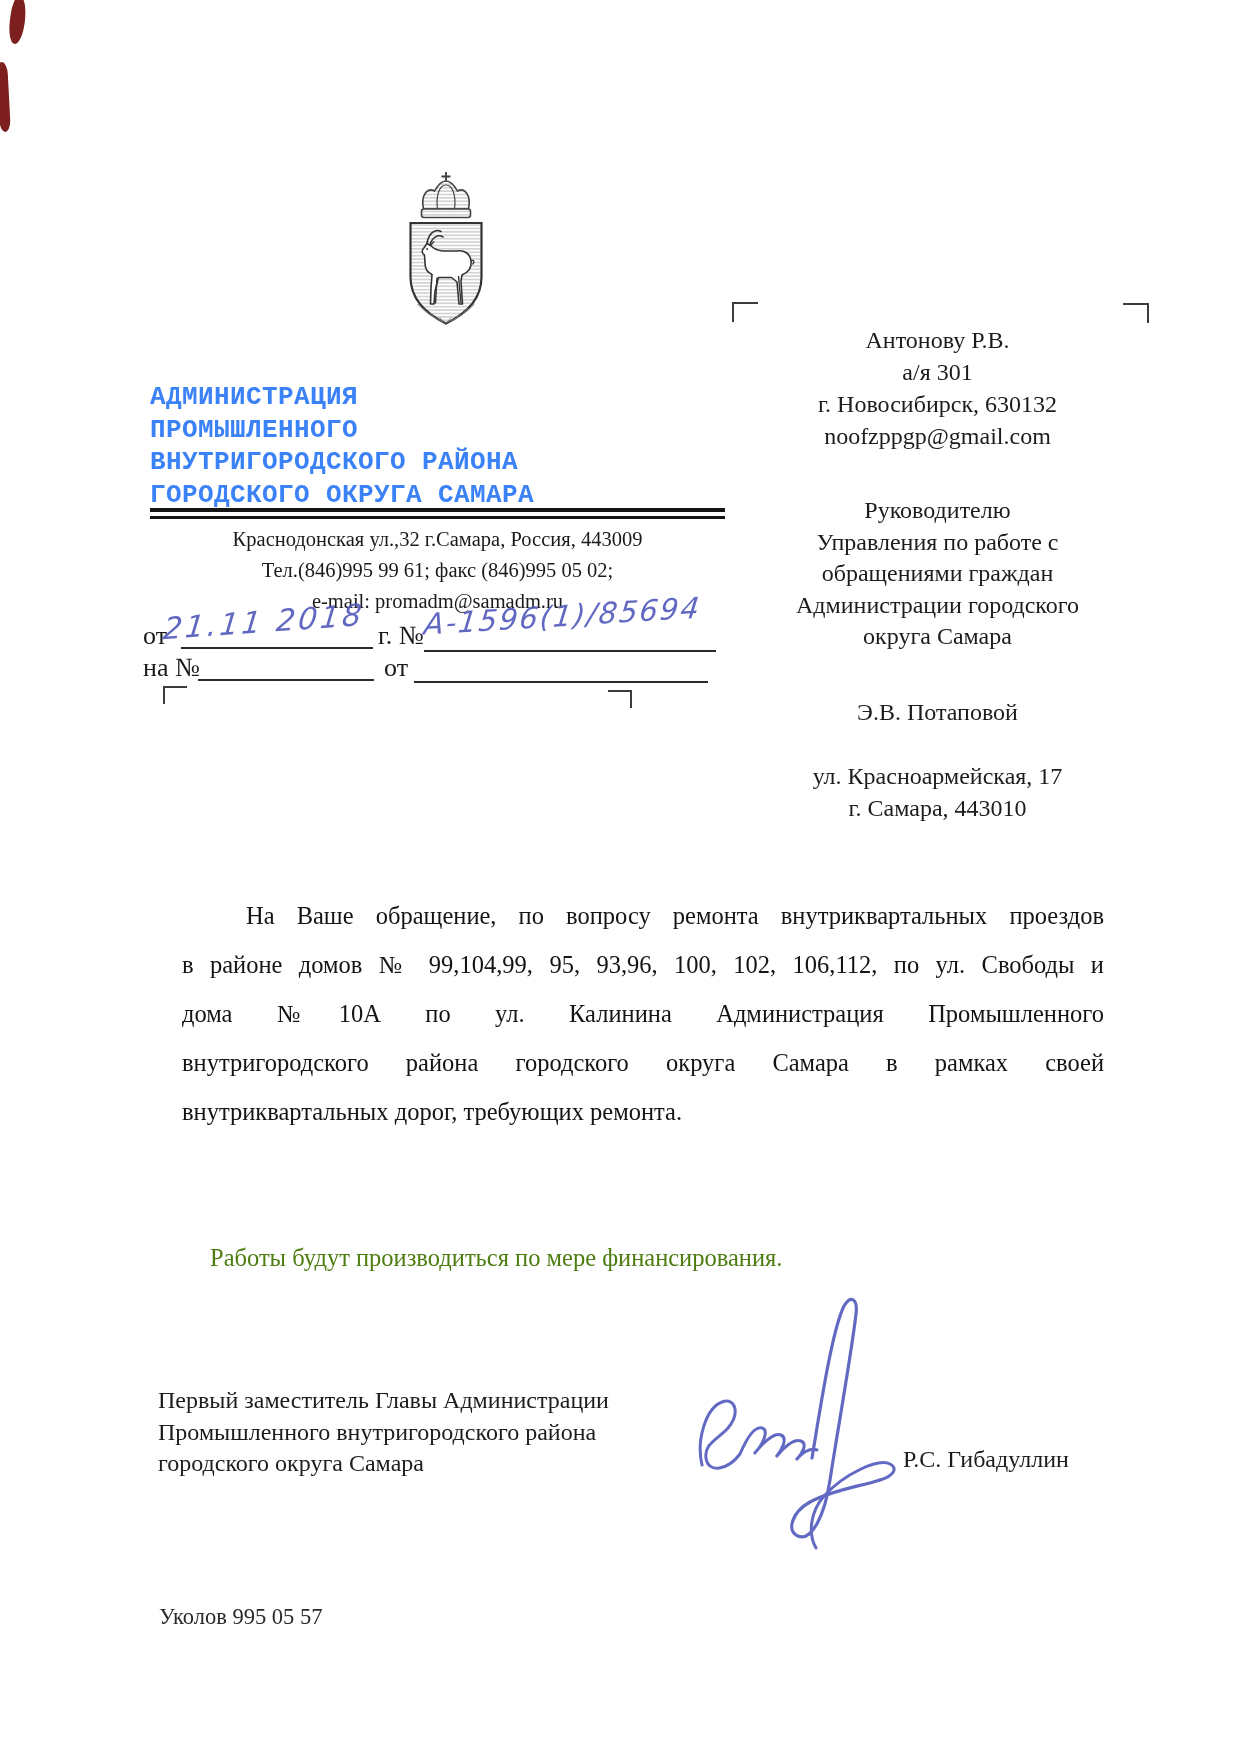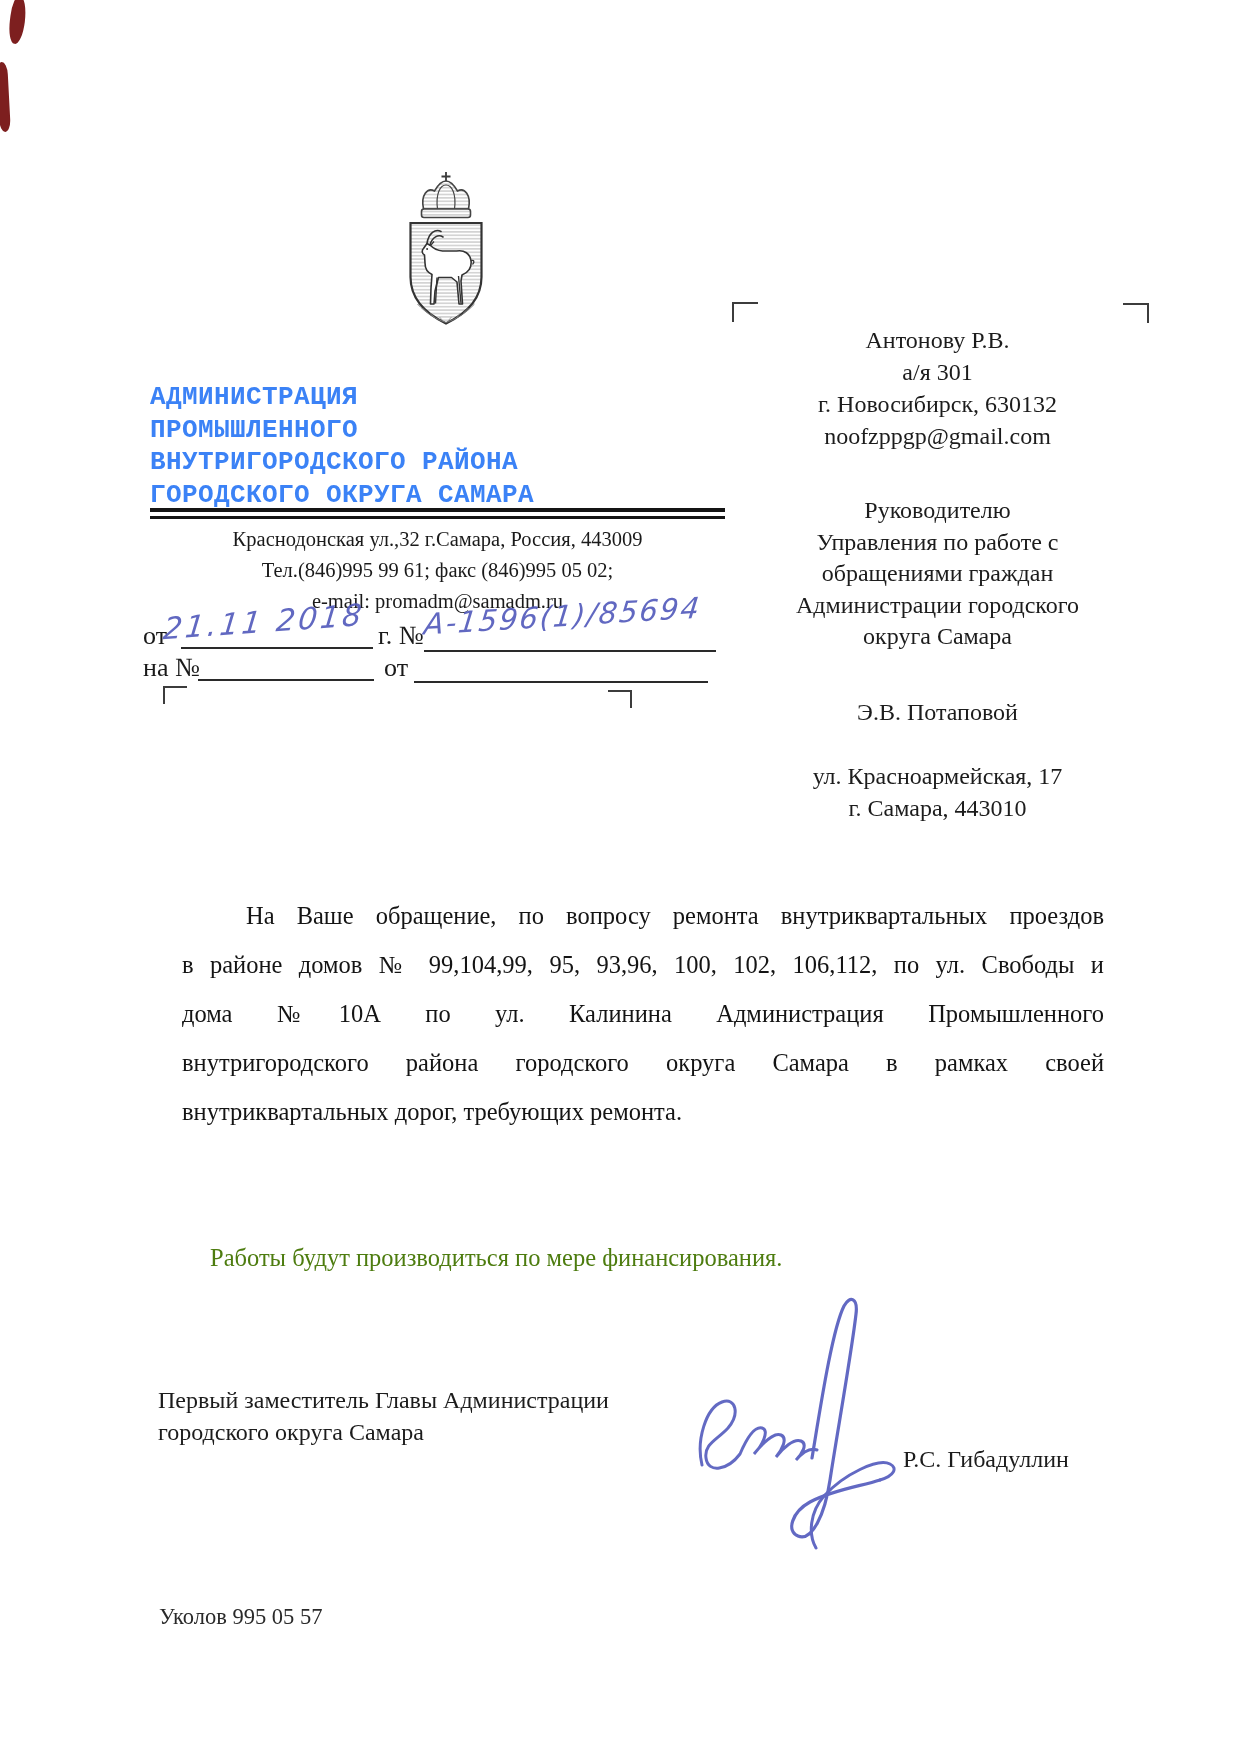--- a/index.html
+++ b/index.html
@@ -167,20 +167,21 @@
     <span class="ln just">внутригородского района городского округа Самара в рамках своей</span>
     <span class="ln">внутриквартальных дорог, требующих ремонта.</span>
   </div>
 
   <div class="par2">
     <span class="indent">Работы будут производиться по мере финансирования.</span>
   </div>
 
   <div class="sig-title">
     <span class="ln">Первый заместитель  Главы Администрации</span>
+    <span class="ln">Промышленного внутригородского района</span>
     <span class="ln">городского округа Самара</span>
   </div>
 
   <svg class="sig-svg" width="230" height="265" viewBox="0 0 230 265">
     <g fill="none" stroke="#4d55bb" stroke-width="3" stroke-linecap="round" opacity="0.88">
       <path d="M18,175 C12,150 22,118 38,112 C52,107 56,124 44,138 C33,150 20,154 22,168 C24,184 44,180 56,164 C62,150 70,136 78,138 C86,140 78,156 70,164 C78,154 90,142 97,145 C104,148 98,160 92,167 C99,158 110,148 117,151 C124,154 118,164 112,170 C118,163 126,157 133,160"></path>
       <path d="M128,168 C136,120 148,40 160,16 C166,5 174,8 172,24 C168,60 152,150 146,190 C141,224 128,252 114,246 C102,241 108,222 126,212 C148,200 178,196 196,190" stroke-width="3.2"></path>
       <path d="M196,190 C210,186 214,178 206,174 C194,168 160,184 140,206 C126,222 124,244 132,258"></path>
     </g>
   </svg>

